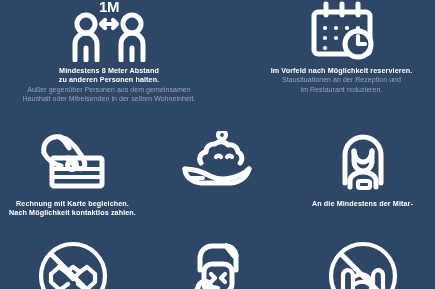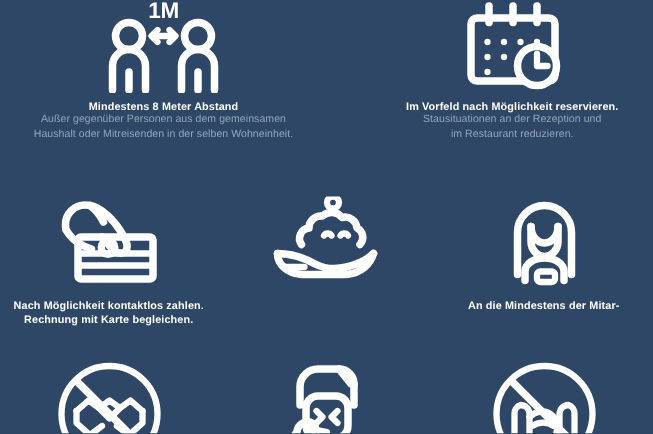--- a/index.html
+++ b/index.html
@@ -120,20 +120,21 @@
         <path class="stroke" d="M58 60 V44 a11 11 0 0 1 11 -11 a11 11 0 0 1 11 11 V60"></path>
         <path class="stroke" d="M69 48 V60"></path>
 
         <path class="stroke-thin" d="M39 24 H53"></path>
         <path class="stroke-thin" d="M42 20 L38 24 L42 28"></path>
         <path class="stroke-thin" d="M50 20 L54 24 L50 28"></path>
       </svg>
     </div>
     <div class="txt">
       <p class="headline">Mindestens 8 Meter Abstand</p>
+      <p class="headline">zu anderen Personen halten.</p>
       <p class="subline">Außer gegenüber Personen aus dem gemeinsamen</p>
       <p class="subline">Haushalt oder Mitreisenden in der selben Wohneinheit.</p>
     </div>
   </div>
 
   <div class="cell row1 row1-right">
     <div class="icon-wrap">
       <svg width="80" height="62" viewBox="0 0 80 62">
 
         <path class="stroke" d="M16 12 h48 a4 4 0 0 1 4 4 v34 a4 4 0 0 1 -4 4 h-48 a4 4 0 0 1 -4 -4 v-34 a4 4 0 0 1 4 -4 z"></path>
@@ -172,22 +173,22 @@
 
         <path class="stroke" d="M10 22 C8 12 16 4 26 6 C34 7.5 42 16 47 24
                                  C50 29 52 33 50 36 C48 39 43 38 40 34
                                  L34 27"></path>
         <path class="stroke" d="M26 6 C30 9 33 13 35 17"></path>
         <path class="stroke" d="M10 22 C13 28 20 33 27 35"></path>
         <circle class="stroke" cx="38" cy="34" r="4.5"></circle>
       </svg>
     </div>
     <div class="txt">
+      <p class="headline">Rechnung mit Karte begleichen.</p>
       <p class="headline">Nach Möglichkeit kontaktlos zahlen.</p>
-      <p class="headline">Rechnung mit Karte begleichen.</p>
     </div>
   </div>
 
   <div class="cell row2 row2-b">
     <div class="icon-wrap">
       <svg width="78" height="62" viewBox="0 0 78 62">
 
         <circle class="stroke-thin" cx="43" cy="4" r="4"></circle>
 
         <path class="stroke" d="M22 32 a7 7 0 0 1 5 -11 a8 8 0 0 1 9 -8

